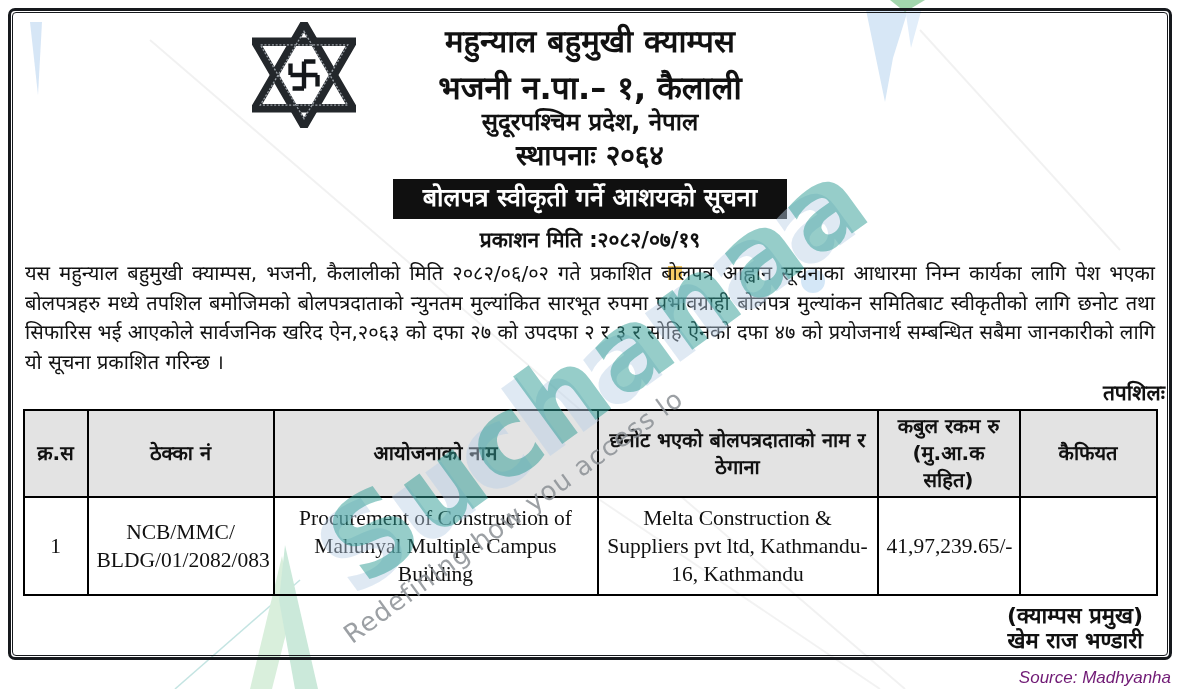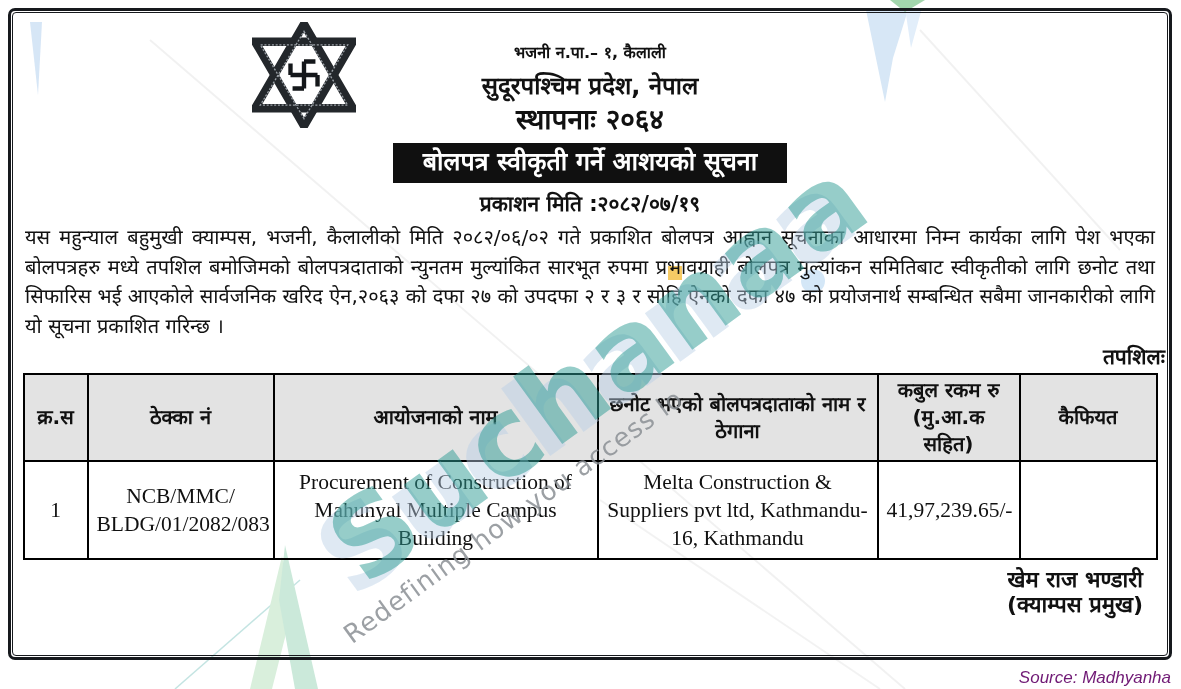--- a/index.html
+++ b/index.html
@@ -11,21 +11,21 @@
   .frame {
     position:absolute; left:8px; top:8px; width:1158px; height:646px;
     border:3px solid #16191d; border-radius:7px; background:transparent; z-index:2;
   }
   .frame-inner {
     position:absolute; inset:1px; border:1px solid #16191d; border-radius:4px;
   }
   
   .sheet { position:absolute; inset:4px; padding-top:8px; text-align:center; }
   .campus-name { margin:0; font-size:31px; line-height:36px; font-weight:bold; }
-  .hline2 { margin-top:13px; font-size:16px; line-height:33px; font-weight:bold; }
+  .hline2 { margin-top:13px; font-size:32px; line-height:33px; font-weight:bold; }
   .hline3 { font-size:24px; line-height:34px; font-weight:bold; }
   .hline4 { font-size:28px; line-height:34px; font-weight:bold; }
   .hline5 { font-size:23px; line-height:33px; font-weight:bold; }
   .banner {
     display:inline-block; margin-top:6px; padding:3px 30px 5px 30px;
     background:#101010; color:#ffffff; font-size:25px; font-weight:bold; line-height:32px;
   }
   .pubdate { margin-top:8px; font-size:21px; line-height:26px; font-weight:bold; }
   .body-par {
     margin:6px 10px 0 10px; text-align:justify; text-justify:inter-word;
@@ -88,20 +88,21 @@
   </svg>
 
   <div class="wm-shadow">Suchanaa</div>
   <div class="wm-brand">Suchanaa</div>
   <div class="wm-tagline">Redefining how you access lo</div>
 
   <div class="frame">
     <div class="frame-inner"></div>
 
     <div class="sheet">
+      <div class="campus-name">महुन्याल बहुमुखी क्याम्पस</div>
       <div class="hline2">भजनी न.पा.– १, कैलाली</div>
       <div class="hline3">सुदूरपश्चिम प्रदेश, नेपाल</div>
       <div class="hline4">स्थापनाः २०६४</div>
 
       <div>
         <div class="banner">बोलपत्र स्वीकृती गर्ने आशयको सूचना</div>
       </div>
 
       <div class="pubdate">प्रकाशन मिति :२०८२/०७/१९</div>
 
@@ -137,22 +138,22 @@
             </td>
             <td>Procurement of Construction of Mahunyal Multiple Campus Building</td>
             <td>Melta Construction &amp; Suppliers pvt ltd, Kathmandu-16, Kathmandu</td>
             <td>41,97,239.65/-</td>
             <td></td>
           </tr>
         </tbody>
       </table>
 
       <div class="signature">
+        <div>(क्याम्पस प्रमुख)</div>
         <div>खेम राज भण्डारी</div>
-        <div>(क्याम्पस प्रमुख)</div>
       </div>
     </div>
   </div>
 
   <svg class="logo" viewBox="0 0 100 100" aria-hidden="true">
     <g>
       <polygon points="50,1 97,82 3,82" fill="none" stroke="#23272b" stroke-width="8"></polygon>
       <polygon points="50,99 3,18 97,18" fill="none" stroke="#23272b" stroke-width="8"></polygon>
       <polygon points="50,8 92,79 8,79" fill="none" stroke="#9aa0a6" stroke-width="1.3" stroke-dasharray="2,1.6"></polygon>
       <polygon points="50,92 8,21 92,21" fill="none" stroke="#9aa0a6" stroke-width="1.3" stroke-dasharray="2,1.6"></polygon>

